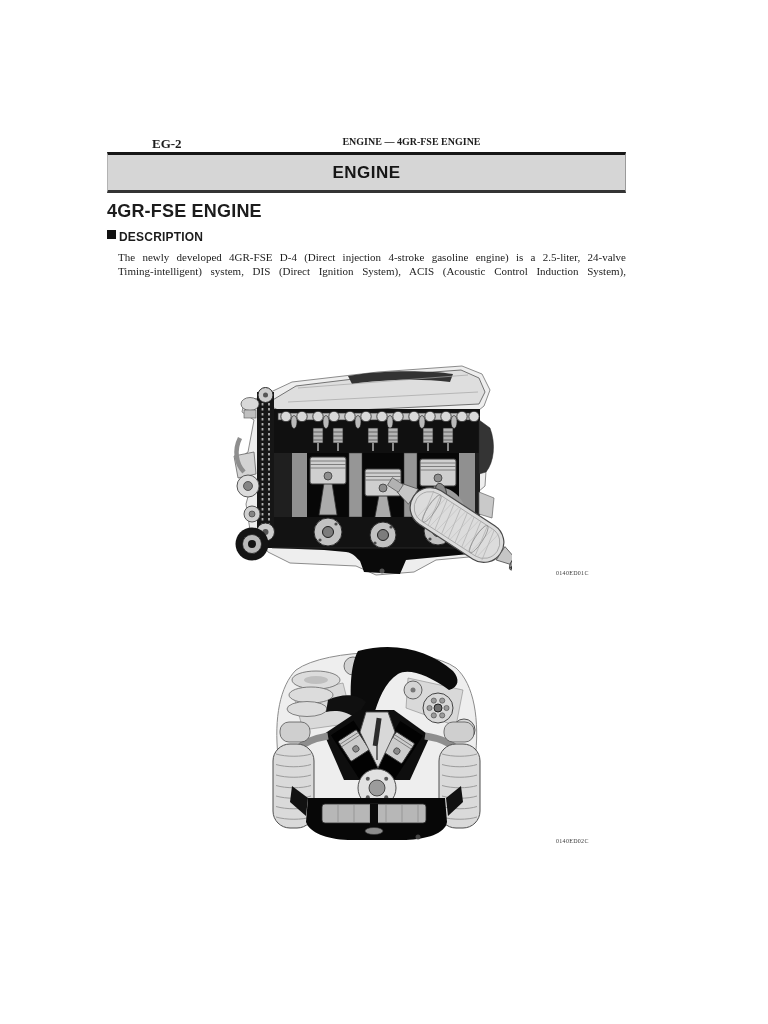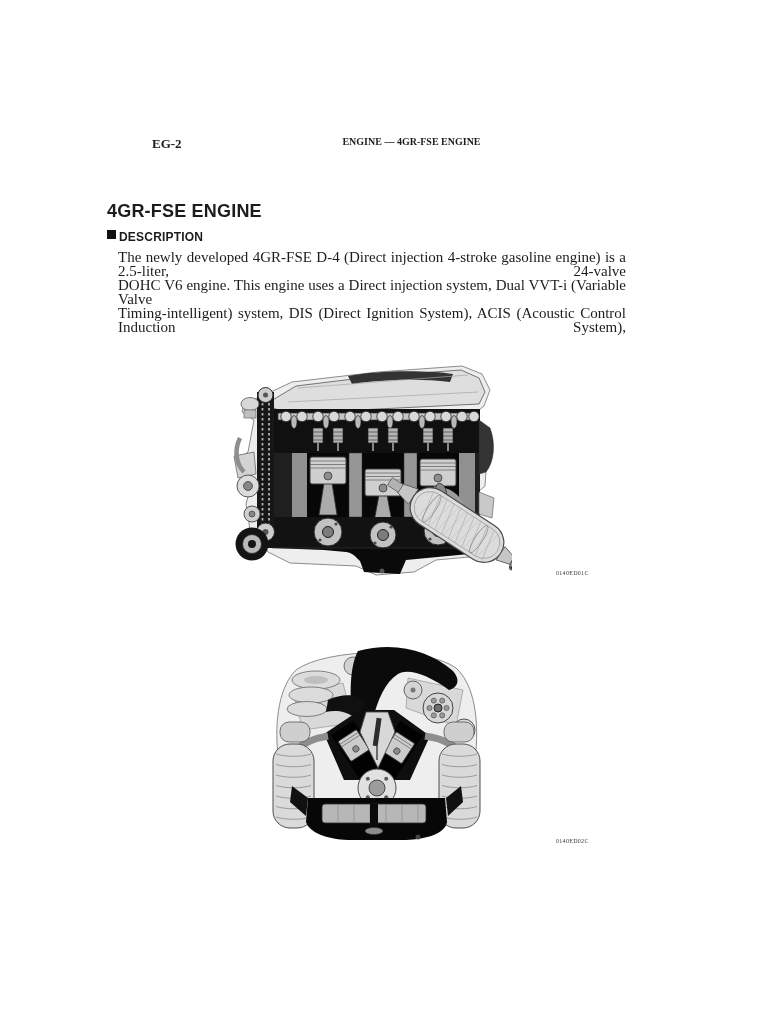--- a/index.html
+++ b/index.html
@@ -16,52 +16,54 @@
           display:flex;align-items:center;justify-content:center;
           font-family:"Liberation Sans",sans-serif;font-weight:bold;font-size:17px;
           letter-spacing:.5px;color:#161616;}
   
   .sect{position:absolute;top:201px;left:107px;font-family:"Liberation Sans",sans-serif;
         font-weight:bold;font-size:18px;letter-spacing:.2px;}
   .desc-h{position:absolute;top:230px;left:107px;display:flex;align-items:flex-start;
           font-family:"Liberation Sans",sans-serif;font-weight:bold;font-size:12px;letter-spacing:.2px;}
   .sq{display:inline-block;width:9px;height:9px;background:#111;margin-right:3px;}
   
-  .para{position:absolute;top:251px;left:118px;width:508px;font-size:15px;line-height:13.9px;}
+  .para{position:absolute;top:251px;left:118px;width:508px;font-size:11px;line-height:13.9px;}
   .para .jline{text-align:justify;text-align-last:justify;}
   .para .lastline{text-align:left;}
   
   .fig1{position:absolute;left:228px;top:362px;width:284px;height:218px;}
   .fig2{position:absolute;left:258px;top:638px;width:237px;height:207px;}
   .figcode{position:absolute;font-size:6px;letter-spacing:.3px;color:#3a3a3a;
            font-family:"Liberation Serif",serif;}
   .code1{left:556px;top:570px;}
   .code2{left:556px;top:838px;}
 </style>
 </head>
 <body>
 
 <div class="page">
 
   <div class="hdr">
     <span class="pgnum">EG-2</span>
     <span class="htitle">ENGINE — 4GR-FSE ENGINE</span>
   </div>
 
+  <div class="banner">
+    <span>ENGINE</span>
+  </div>
 
   <div class="sect">4GR-FSE ENGINE</div>
 
   <div class="desc-h">
     <span class="sq"></span>
     <span>DESCRIPTION</span>
   </div>
 
   <div class="para">
     <div class="jline">The newly developed 4GR-FSE D-4 (Direct injection 4-stroke gasoline engine) is a 2.5-liter, 24-valve</div>
-    <div class="jline">DOHC V6 engine. This engine uses a Direct injection system, Dual VVT-i (Variable Valve</div>
     <div class="jline">Timing-intelligent) system, DIS (Direct Ignition System), ACIS (Acoustic Control Induction System),</div>
   </div>
 
   <div class="fig1">
   <svg width="284" height="218" viewBox="0 0 284 218" xmlns="http://www.w3.org/2000/svg">
 
     <path d="M30,36 L64,20 L150,10 L234,4 L254,12 L262,28 L256,44 L251,48 L251,86 L259,94 L257,124 L250,130 L252,166 L258,178 L252,194 L208,198 L186,210 L148,213 L128,204 L62,201 L40,190 L22,168 L18,142 L24,120 L12,114 L9,98 L20,90 L26,58 L14,50 L16,40 Z" fill="#eeeeee" stroke="#8c8c8c" stroke-width="1"></path>
 
     <g>
       <path d="M38,42 L68,24 L150,14 L233,8 L251,16 L257,30 L251,42 L150,47 L58,52 Z" fill="#dedede" stroke="#555" stroke-width="0.8"></path>

